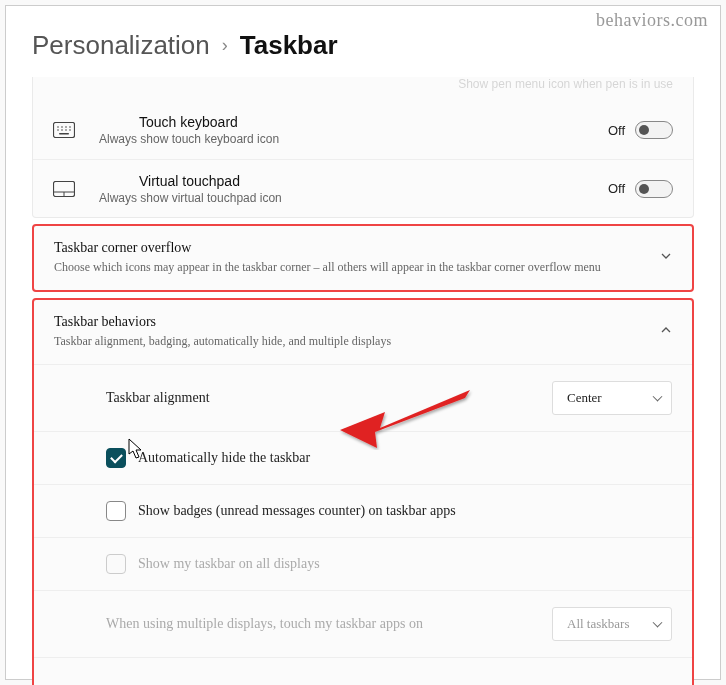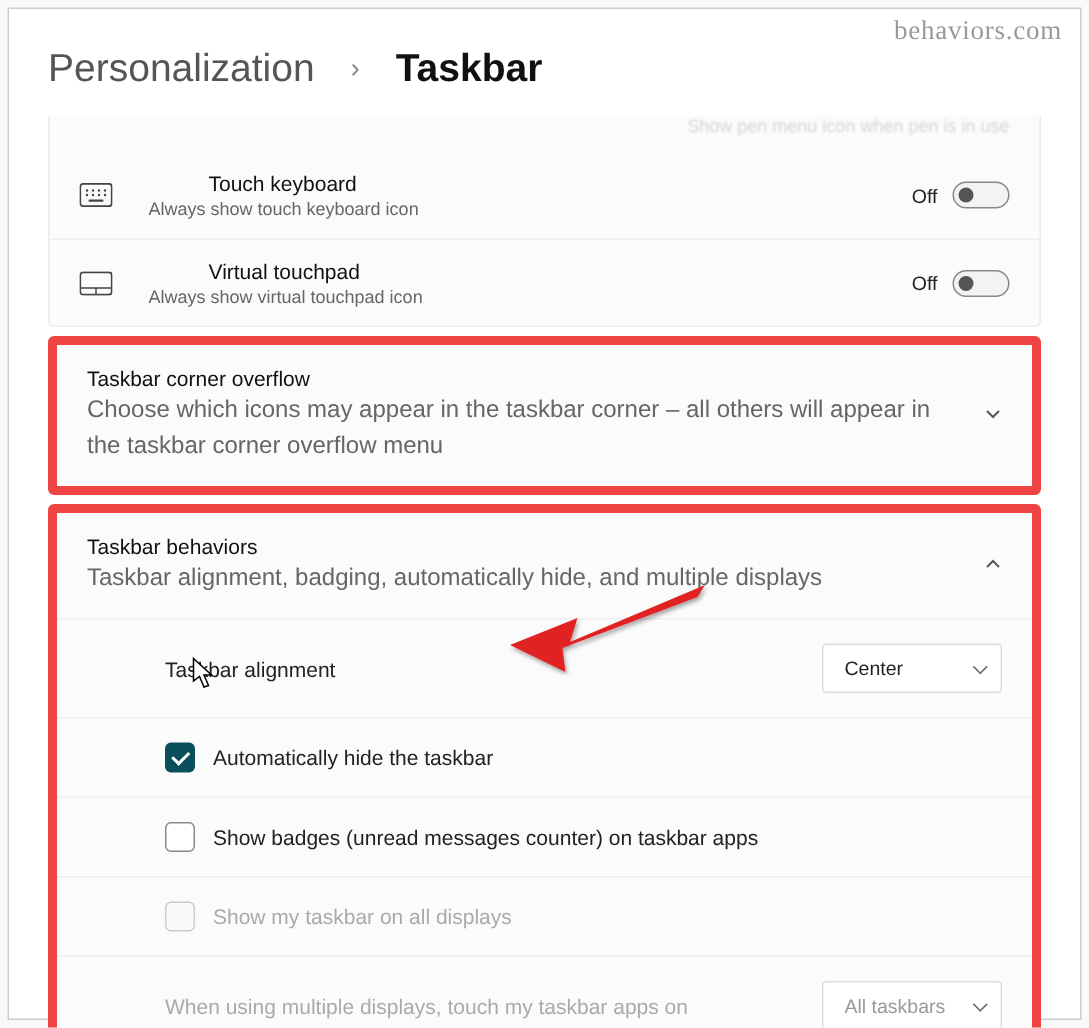--- a/index.html
+++ b/index.html
@@ -23,21 +23,21 @@
       top: 10px;
       right: 18px;
       color: #999;
       font-family: Georgia, serif;
       font-size: 18px;
       letter-spacing: 0.5px;
     }
     .breadcrumb {
       display: flex;
       align-items: center;
-      gap: 20px;
+      gap: 8px;
       padding: 6px 18px 16px 18px;
       font-size: 26px;
       color: #555;
     }
     .breadcrumb .chev { color: #888; font-size: 18px; margin: 0 4px; }
     .breadcrumb .current { color: #111; font-weight: 600; }
     .row {
       display: flex;
       align-items: center;
       padding: 12px 20px;
@@ -75,32 +75,33 @@
       top: 3px;
       left: 3px;
     }
     .chevron {
       margin-left: 18px;
       color: #555;
       font-size: 13px;
     }
     .expander {
       background: #fbfbfb;
-      border: 6px solid #ef4444;
+      border: 2px solid #ef4444;
       border-radius: 4px;
       margin: 0 18px 6px 18px;
+      font-family: Liberation Serif, serif;
     }
     .expander-header {
       display: flex;
       align-items: center;
       padding: 14px 20px;
     }
     .expander-text { flex: 1; }
     .expander-title { font-size: 14px; color: #111; }
-    .expander-sub { font-size: 16px; color: #666; margin-top: 2px; line-height: 1.5; }
+    .expander-sub { font-size: 12px; color: #666; margin-top: 2px; line-height: 1.5; }
     .option-row {
       display: flex;
       align-items: center;
       padding: 16px 20px 16px 72px;
       border-top: 1px solid #eee;
       font-size: 14px;
       color: #222;
       gap: 12px;
     }
     .option-row.indent { padding-left: 72px; }

